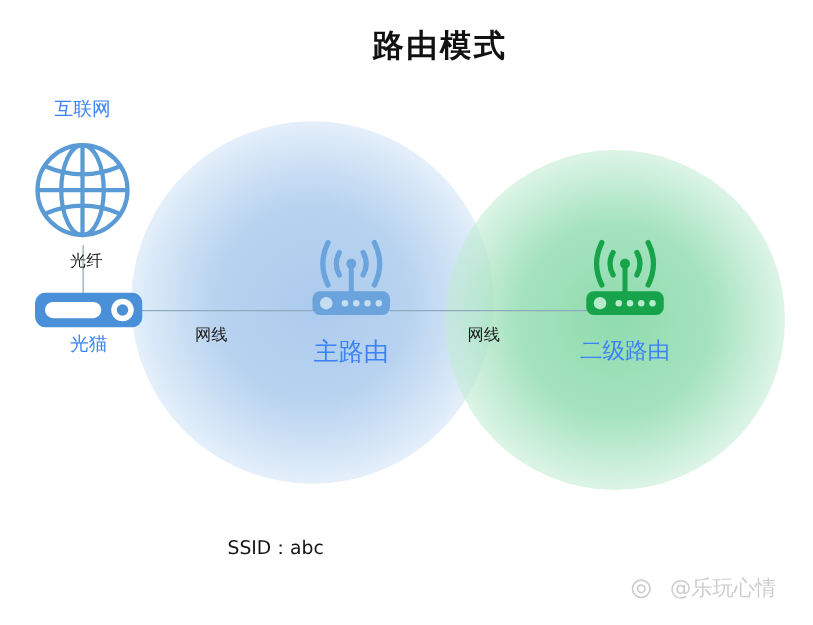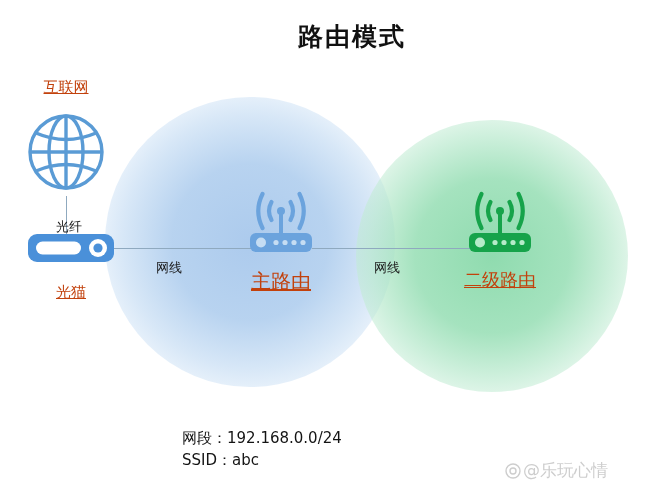--- a/index.html
+++ b/index.html
@@ -66,25 +66,24 @@
     top: 248px;
   }
   .vline {
     width: 1px;
     background: #8fa9bf;
   }
 
   
   .node-label {
     font-size: 15px;
-    color: #c2410c;
+    color: #3b82f6;
     text-align: center;
     font-family: "DejaVu Sans", "Liberation Sans", sans-serif;
     white-space: nowrap;
-    text-decoration: underline;
   }
   .edge-label {
     font-size: 13px;
     color: #1a1a1a;
     font-family: "DejaVu Sans", "Liberation Sans", sans-serif;
     white-space: nowrap;
   }
 
   
   .info-block {
@@ -98,21 +97,21 @@
 
   
   .watermark {
     left: 505px; top: 459px;
     font-size: 17px;
     color: rgba(130,130,130,0.40);
     font-family: "DejaVu Sans", "Liberation Sans", sans-serif;
     white-space: nowrap;
     display: flex;
     align-items: center;
-    gap: 2px;
+    gap: 15px;
   }
 </style>
 </head>
 <body>
 
 <div id="stage">
 
   <div class="abs glow-blue"></div>
   <div class="abs glow-green"></div>
 
@@ -129,31 +128,31 @@
         <line x1="44" y1="8" x2="44" y2="80"></line>
         <line x1="8" y1="44" x2="80" y2="44"></line>
         <ellipse cx="44" cy="44" rx="17" ry="36"></ellipse>
         <path d="M 14 25 Q 44 38 74 25"></path>
         <path d="M 14 63 Q 44 50 74 63"></path>
       </g>
     </svg>
   </div>
   <div class="abs node-label" style="left:16px; top:78px; width:100px;">互联网</div>
 
-  <div class="abs edge-label" style="left:56px; top:218px;">光纤</div>
+  <div class="abs edge-label" style="left:56px; top:200px;">光纤</div>
 
   <div class="abs" style="left:28px; top:234px;">
     <svg width="86" height="28" viewBox="0 0 86 28">
       <rect x="0" y="0" width="86" height="28" rx="9" ry="9" fill="#4a90d9"></rect>
       <rect x="8" y="7.5" width="45" height="13" rx="6.5" ry="6.5" fill="#ffffff"></rect>
       <circle cx="70" cy="14" r="9" fill="#ffffff"></circle>
       <circle cx="70" cy="14" r="4.6" fill="#4a90d9"></circle>
     </svg>
   </div>
-  <div class="abs node-label" style="left:26px; top:283px; width:90px;">光猫</div>
+  <div class="abs node-label" style="left:26px; top:266px; width:90px;">光猫</div>
 
   <div class="abs edge-label" style="left:156px; top:259px;">网线</div>
 
   <div class="abs" style="left:244px; top:186px;">
     <svg width="74" height="72" viewBox="0 0 74 72">
       <g fill="none" stroke="#6ba3dd" stroke-width="4.2" stroke-linecap="round">
         <path d="M 27.5 16 Q 22.5 25 27.5 34"></path>
         <path d="M 46.5 16 Q 51.5 25 46.5 34"></path>
         <path d="M 18.5 8 Q 10 25 18.5 42"></path>
         <path d="M 55.5 8 Q 64 25 55.5 42"></path>
@@ -186,21 +185,20 @@
       <circle cx="17" cy="56.5" r="5" fill="#b6ebc9"></circle>
       <circle cx="32" cy="56.5" r="2.6" fill="#b6ebc9"></circle>
       <circle cx="41" cy="56.5" r="2.6" fill="#b6ebc9"></circle>
       <circle cx="50" cy="56.5" r="2.6" fill="#b6ebc9"></circle>
       <circle cx="59" cy="56.5" r="2.6" fill="#b6ebc9"></circle>
     </svg>
   </div>
   <div class="abs node-label" style="left:450px; top:268px; width:100px; font-size:18px;">二级路由</div>
 
   <div class="abs info-block" style="left:182px; top:428px;">
-    <span class="info-line">网段：192.168.0.0/24</span>
     <span class="info-line">SSID：abc</span>
   </div>
 
 
   <div class="abs watermark">
     <svg width="16" height="16" viewBox="0 0 16 16">
       <circle cx="8" cy="8" r="7" fill="none" stroke="rgba(130,130,130,0.40)" stroke-width="1.4"></circle>
       <circle cx="8" cy="8" r="3" fill="none" stroke="rgba(130,130,130,0.40)" stroke-width="1.4"></circle>
     </svg>
     <span>@乐玩心情</span>

